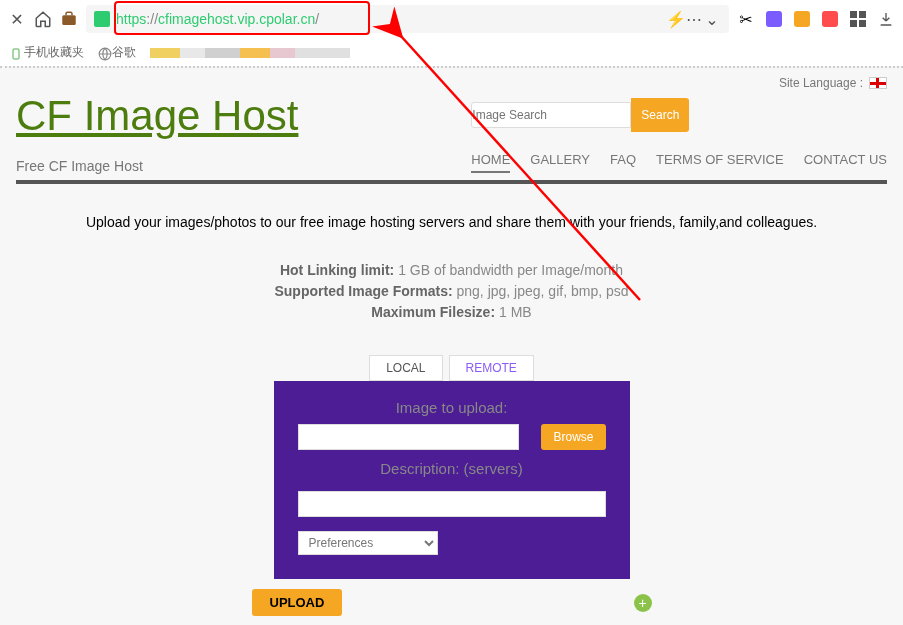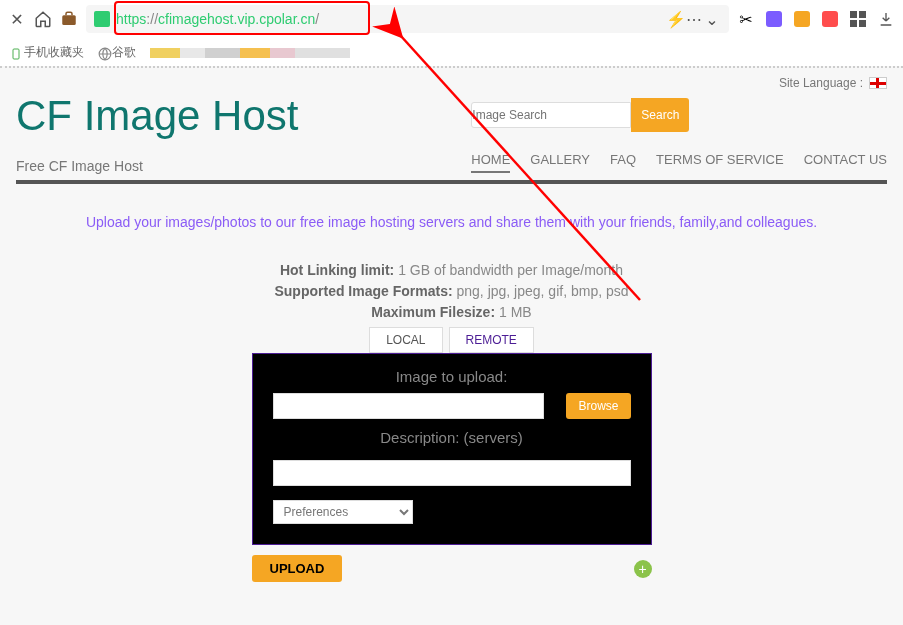--- a/index.html
+++ b/index.html
@@ -30,44 +30,44 @@
 .color-strip div { height: 100%; }
 
 
 .page { background: #f7f7f7; border-top: 2px dotted #ccc; min-height: 560px; padding: 0 16px; position: relative; }
 .lang-row { display: flex; justify-content: flex-end; align-items: center; padding-top: 8px; font-size: 12px; color: #777; gap: 6px; }
 .flag { width: 18px; height: 12px; background: #fff; position: relative; border: 1px solid #ccc; }
 .flag::before { content: ''; position: absolute; left: 0; right: 0; top: 4px; height: 3px; background: #d00; }
 .flag::after { content: ''; position: absolute; top: 0; bottom: 0; left: 6px; width: 3px; background: #d00; }
 
 .header-row { display: flex; justify-content: space-between; align-items: flex-start; margin-top: 2px; }
-.title-block h1 { font-size: 42px; color: #0f766e; font-weight: normal; }
+.title-block h1 { font-size: 42px; color: #4d7c0f; font-weight: normal; text-decoration: underline; }
 .sub { font-size: 14px; color: #777; margin-top: 18px; }
 
 .search-row { display: flex; align-items: center; margin-top: 6px; }
 .search-input { width: 160px; height: 26px; border: 1px solid #ddd; border-radius: 3px 0 0 3px; padding: 0 0; font-size: 12px; }
 .search-btn { height: 34px; padding: 0 10px; background: #f5a623; border: none; color: #fff; font-size: 12px; border-radius: 0 3px 3px 0; cursor: pointer; }
 
 .nav-row { display: flex; justify-content: flex-end; gap: 20px; margin-top: 20px; font-size: 13px; color: #777; }
 .nav-row a { color: #777; text-decoration: none; padding-bottom: 4px; cursor: pointer; }
 .nav-row a.active { border-bottom: 2px solid #777; }
 
 .thick-line { height: 4px; background: #555; margin-top: 6px; }
 
-.tagline { text-align: center; color: #8b5cf6; font-size: 14px; margin: 30px 0; }
+.tagline { text-align: center; color: #000000; font-size: 14px; margin: 30px 0; }
 
 .info-lines { text-align: center; color: #888; font-size: 14px; line-height: 1.5; }
 .info-lines b { color: #666; }
 
-.tabs { display: flex; justify-content: center; margin-top: 4px; gap: 6px; }
+.tabs { display: flex; justify-content: center; margin-top: 32px; gap: 6px; }
 .tab { background: #fff; border: 1px solid #ddd; padding: 5px 16px; font-size: 12px; color: #888; cursor: pointer; }
 .tab.active { color: #555; }
-.tab.remote { color: #4c1d95; }
-
-.upload-box { width: 400px; margin: 0 auto; background: #000000; border: 1px solid #4c1d95; padding: 14px 20px 20px; }
+.tab.remote { color: #8b5cf6; }
+
+.upload-box { width: 356px; margin: 0 auto; background: #4c1d95; border: 4px solid #4c1d95; padding: 14px 20px 20px; }
 .ub-label { text-align: center; color: #888; font-size: 15px; margin-bottom: 8px; }
 .ub-row { display: flex; gap: 22px; justify-content: center; }
 .ub-input { flex: 1; height: 26px; border: 1px solid #ddd; }
 .ub-browse { height: 26px; padding: 0 12px; background: #f5a623; border: none; color: #fff; font-size: 12px; border-radius: 3px; cursor: pointer; }
 .ub-desc { width: 100%; height: 26px; border: 1px solid #ddd; margin-top: 6px; }
 .pref-row { margin-top: 14px; }
 .pref { width: 140px; height: 24px; border: 1px solid #ddd; background: #fff; font-size: 12px; color: #777; padding: 0 6px; }
 
 .upload-row { display: flex; align-items: center; justify-content: space-between; width: 400px; margin: 10px auto 0; }
 .upload-btn { background: #f5a623; border: none; color: #000000; padding: 6px 18px; font-size: 13px; border-radius: 3px; font-weight: bold; cursor: pointer; }

